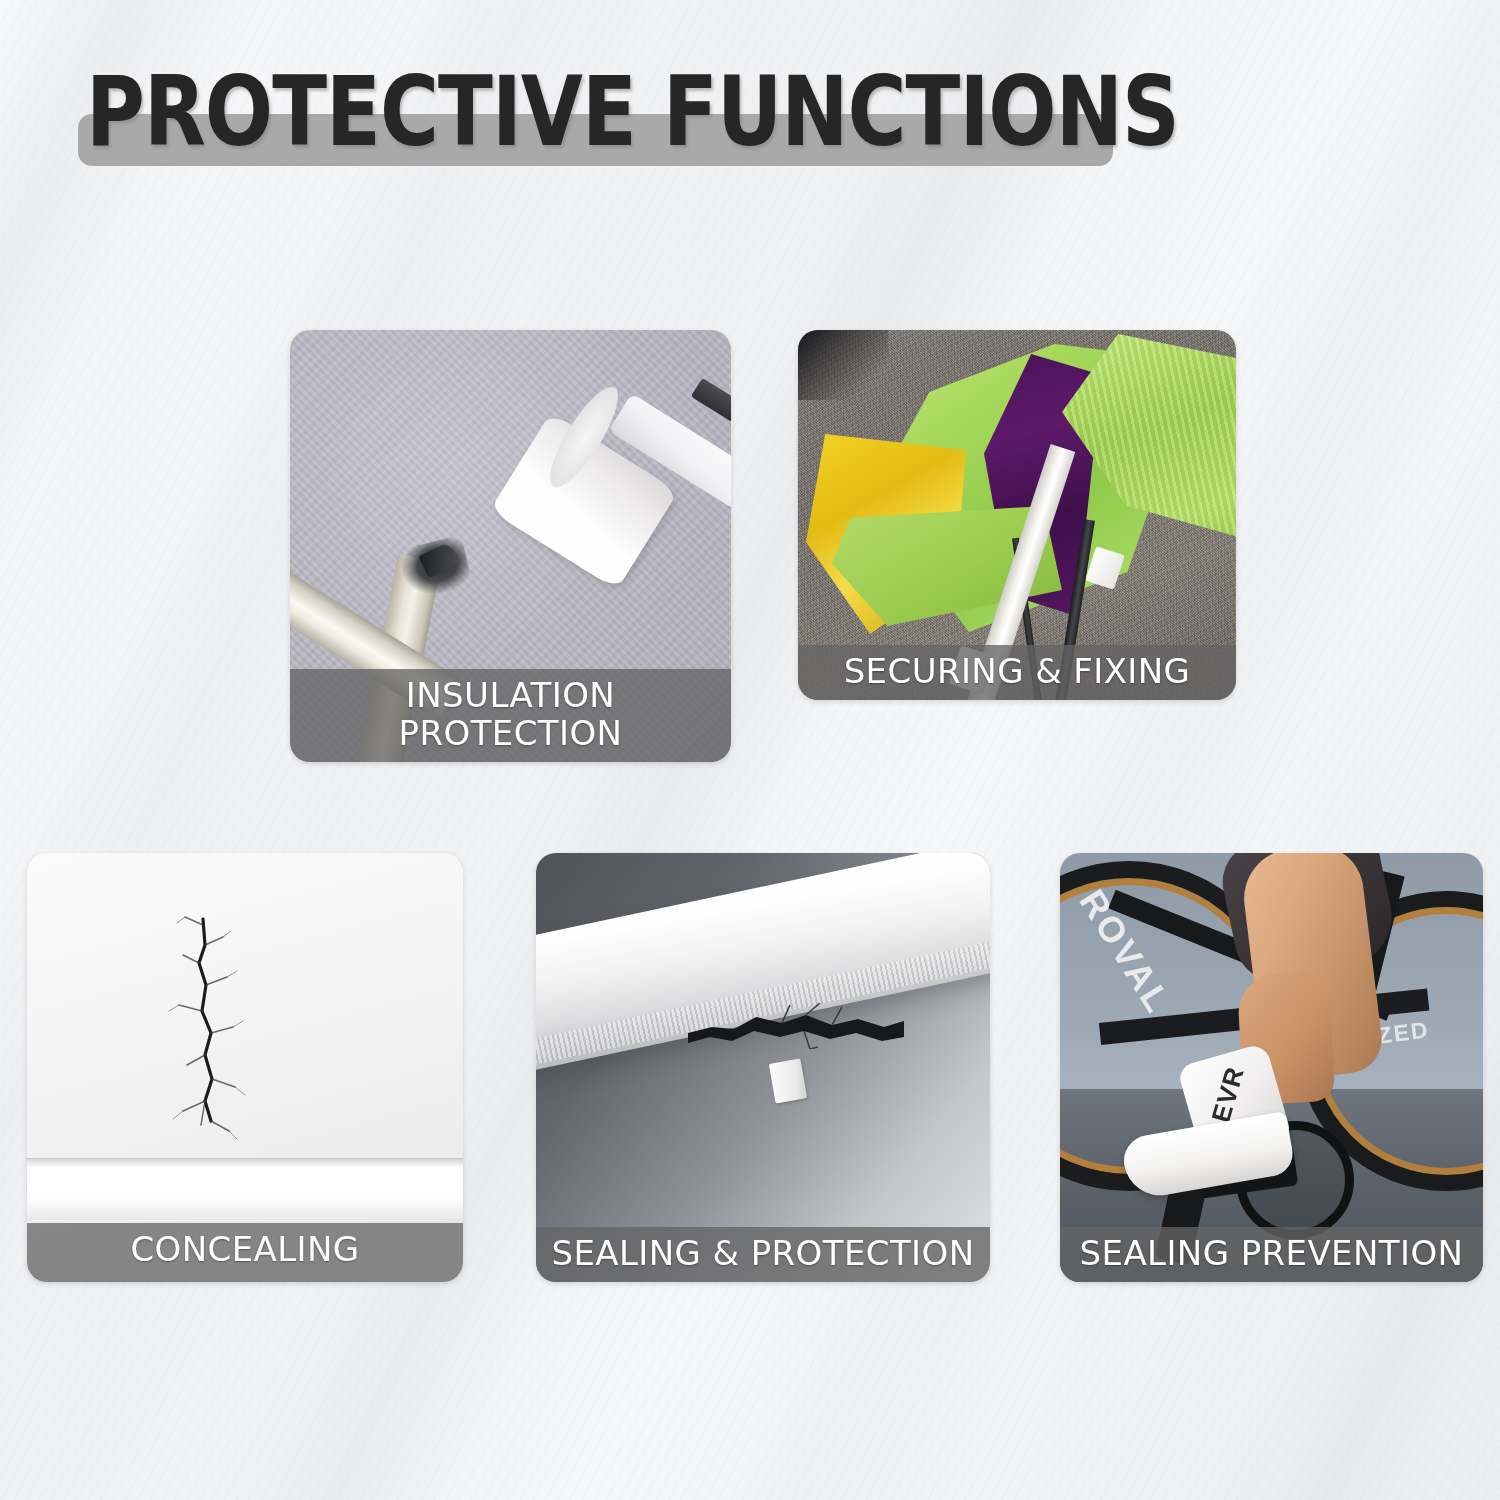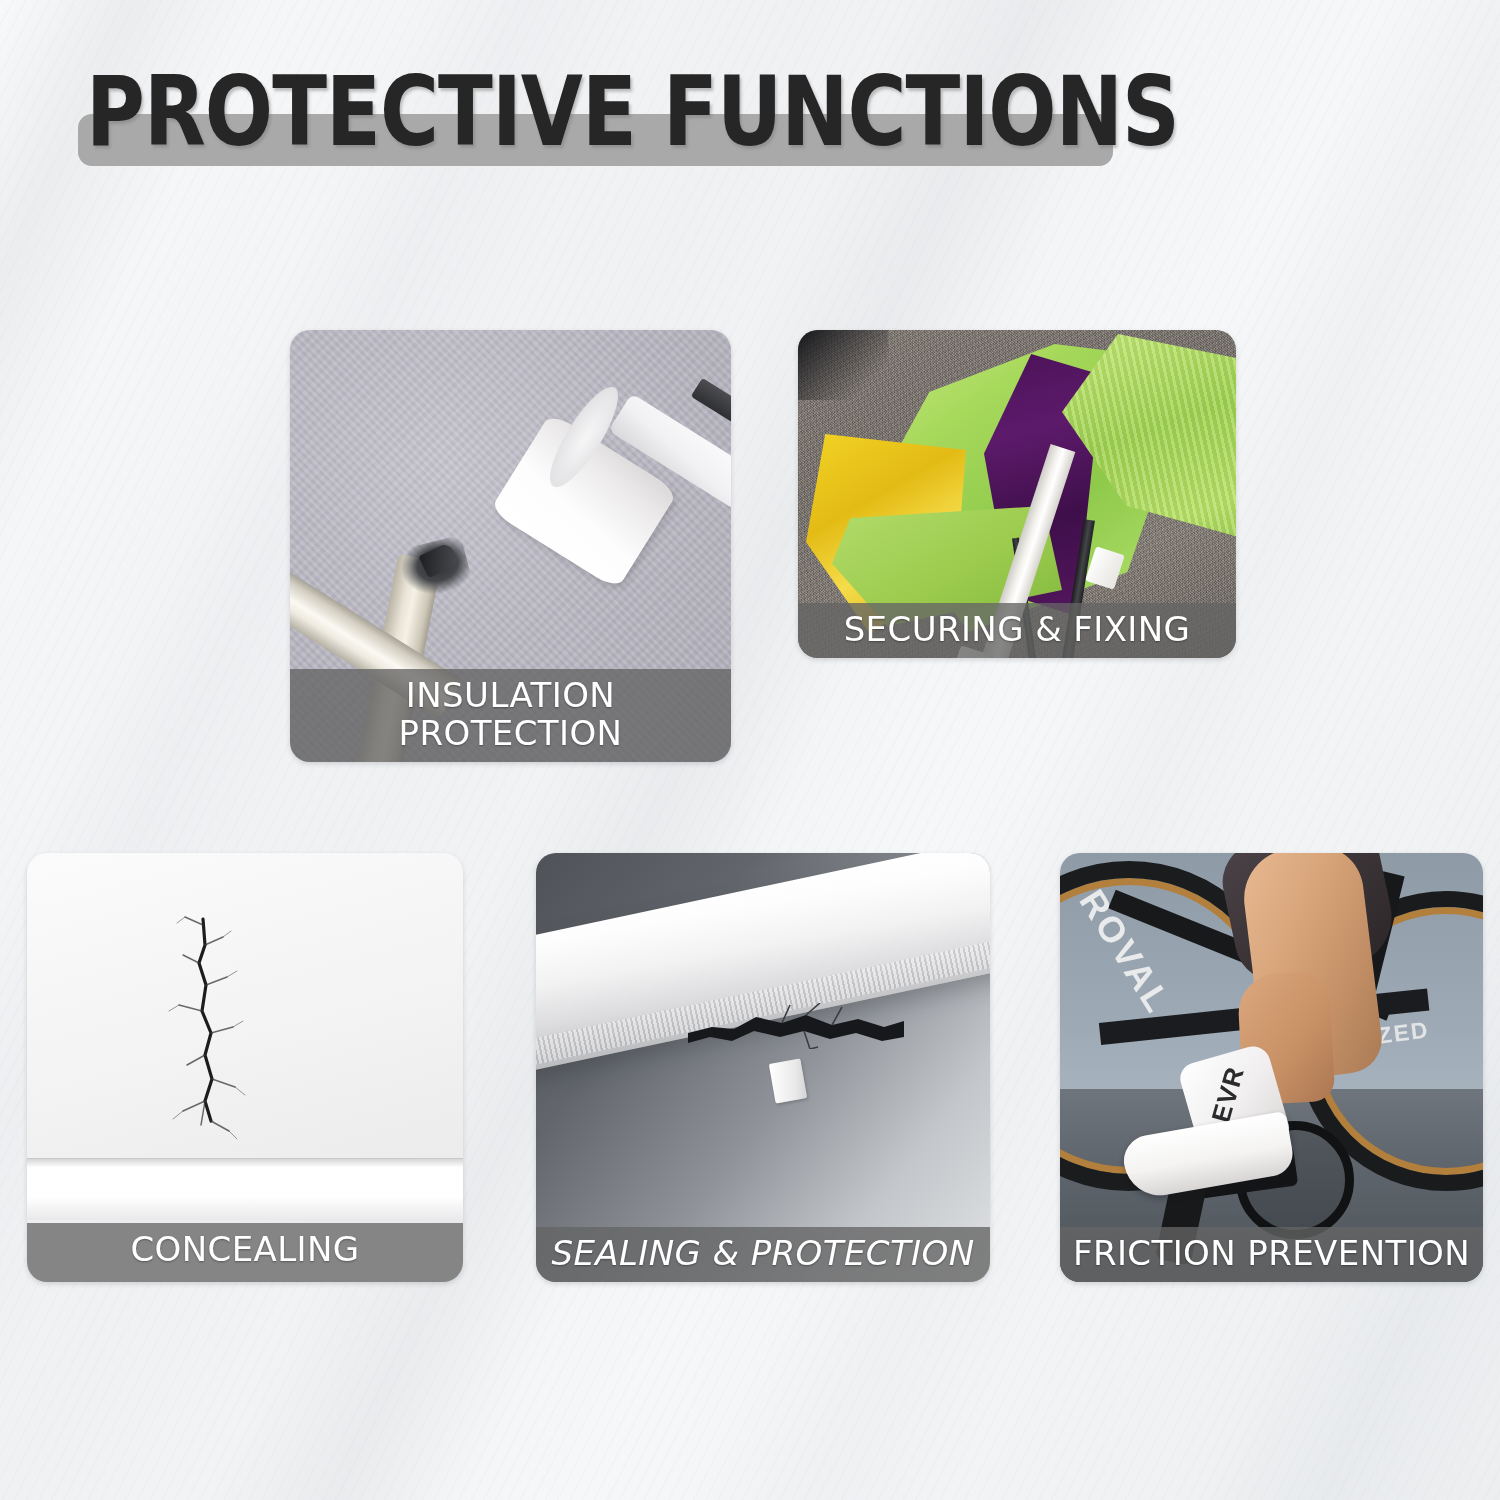--- a/index.html
+++ b/index.html
@@ -183,21 +183,21 @@
   .c1-rod-dark {
     position:absolute;
     left:402px; top:62px;
     width:60px; height:22px;
     background:linear-gradient(180deg,#4d4d52,#2e2f33);
     transform:rotate(32deg);
     border-radius:4px;
   }
 
   
-  #card2 { left:798px; top:330px; width:438px; height:328px; }
+  #card2 { left:798px; top:330px; width:438px; height:370px; }
   .c2-carpet {
     position:absolute; inset:0;
     background:
       repeating-linear-gradient(37deg, rgba(0,0,0,.13) 0 1px, rgba(255,255,255,.07) 1px 2px),
       repeating-linear-gradient(-51deg, rgba(0,0,0,.11) 0 1px, rgba(255,255,255,.06) 1px 2px),
       repeating-linear-gradient(90deg, rgba(0,0,0,.07) 0 1px, rgba(255,255,255,.04) 1px 3px),
       linear-gradient(160deg,#89817a 0%,#7d766f 35%,#8c847c 70%,#6f6962 100%);
   }
   .c2-darkcorner {
     position:absolute; left:0; top:0;
@@ -280,21 +280,21 @@
   }
   .c3-baseboard {
     position:absolute; left:0; right:0; top:305px;
     height:62px;
     background:linear-gradient(180deg,#d6d6d8 0%,#ffffff 14%,#ffffff 62%,#e9e9eb 100%);
     border-top:1px solid #c9c9cc;
   }
   .c3-crack { position:absolute; left:118px; top:62px; width:130px; height:230px; }
 
   
-  #card4 { left:536px; top:853px; width:454px; height:429px;font-style:italic; }
+  #card4 { left:536px; top:853px; width:454px; height:429px; }
   .c4-bg {
     position:absolute; inset:0;
     background:linear-gradient(128deg,#4f5257 0%,#62666c 28%,#8f9399 55%,#c3c6ca 78%,#e0e2e4 100%);
   }
   .c4-pipe {
     position:absolute;
     left:-60px; top:96px;
     width:600px; height:132px;
     background:linear-gradient(182deg,#ffffff 0%,#fdfdfd 18%,#f2f2f3 45%,#dcdcde 72%,#b9babd 100%);
     transform:rotate(-12deg);
@@ -543,16 +543,16 @@
       <div class="c5-thigh"></div>
       <div class="c5-leg"></div>
       <div class="c5-calf"></div>
       <div class="c5-chainring"></div>
       <div class="c5-sock"></div>
       <div class="c5-sock-text">EVR</div>
       <div class="c5-pedal"></div>
       <div class="c5-crank"></div>
       <div class="c5-shoe"></div>
     </div>
-    <div class="caption">FRICTION PREVENTION</div>
+    <div class="caption">SEALING PREVENTION</div>
   </div>
 
 </div>
 
 </body></html>

